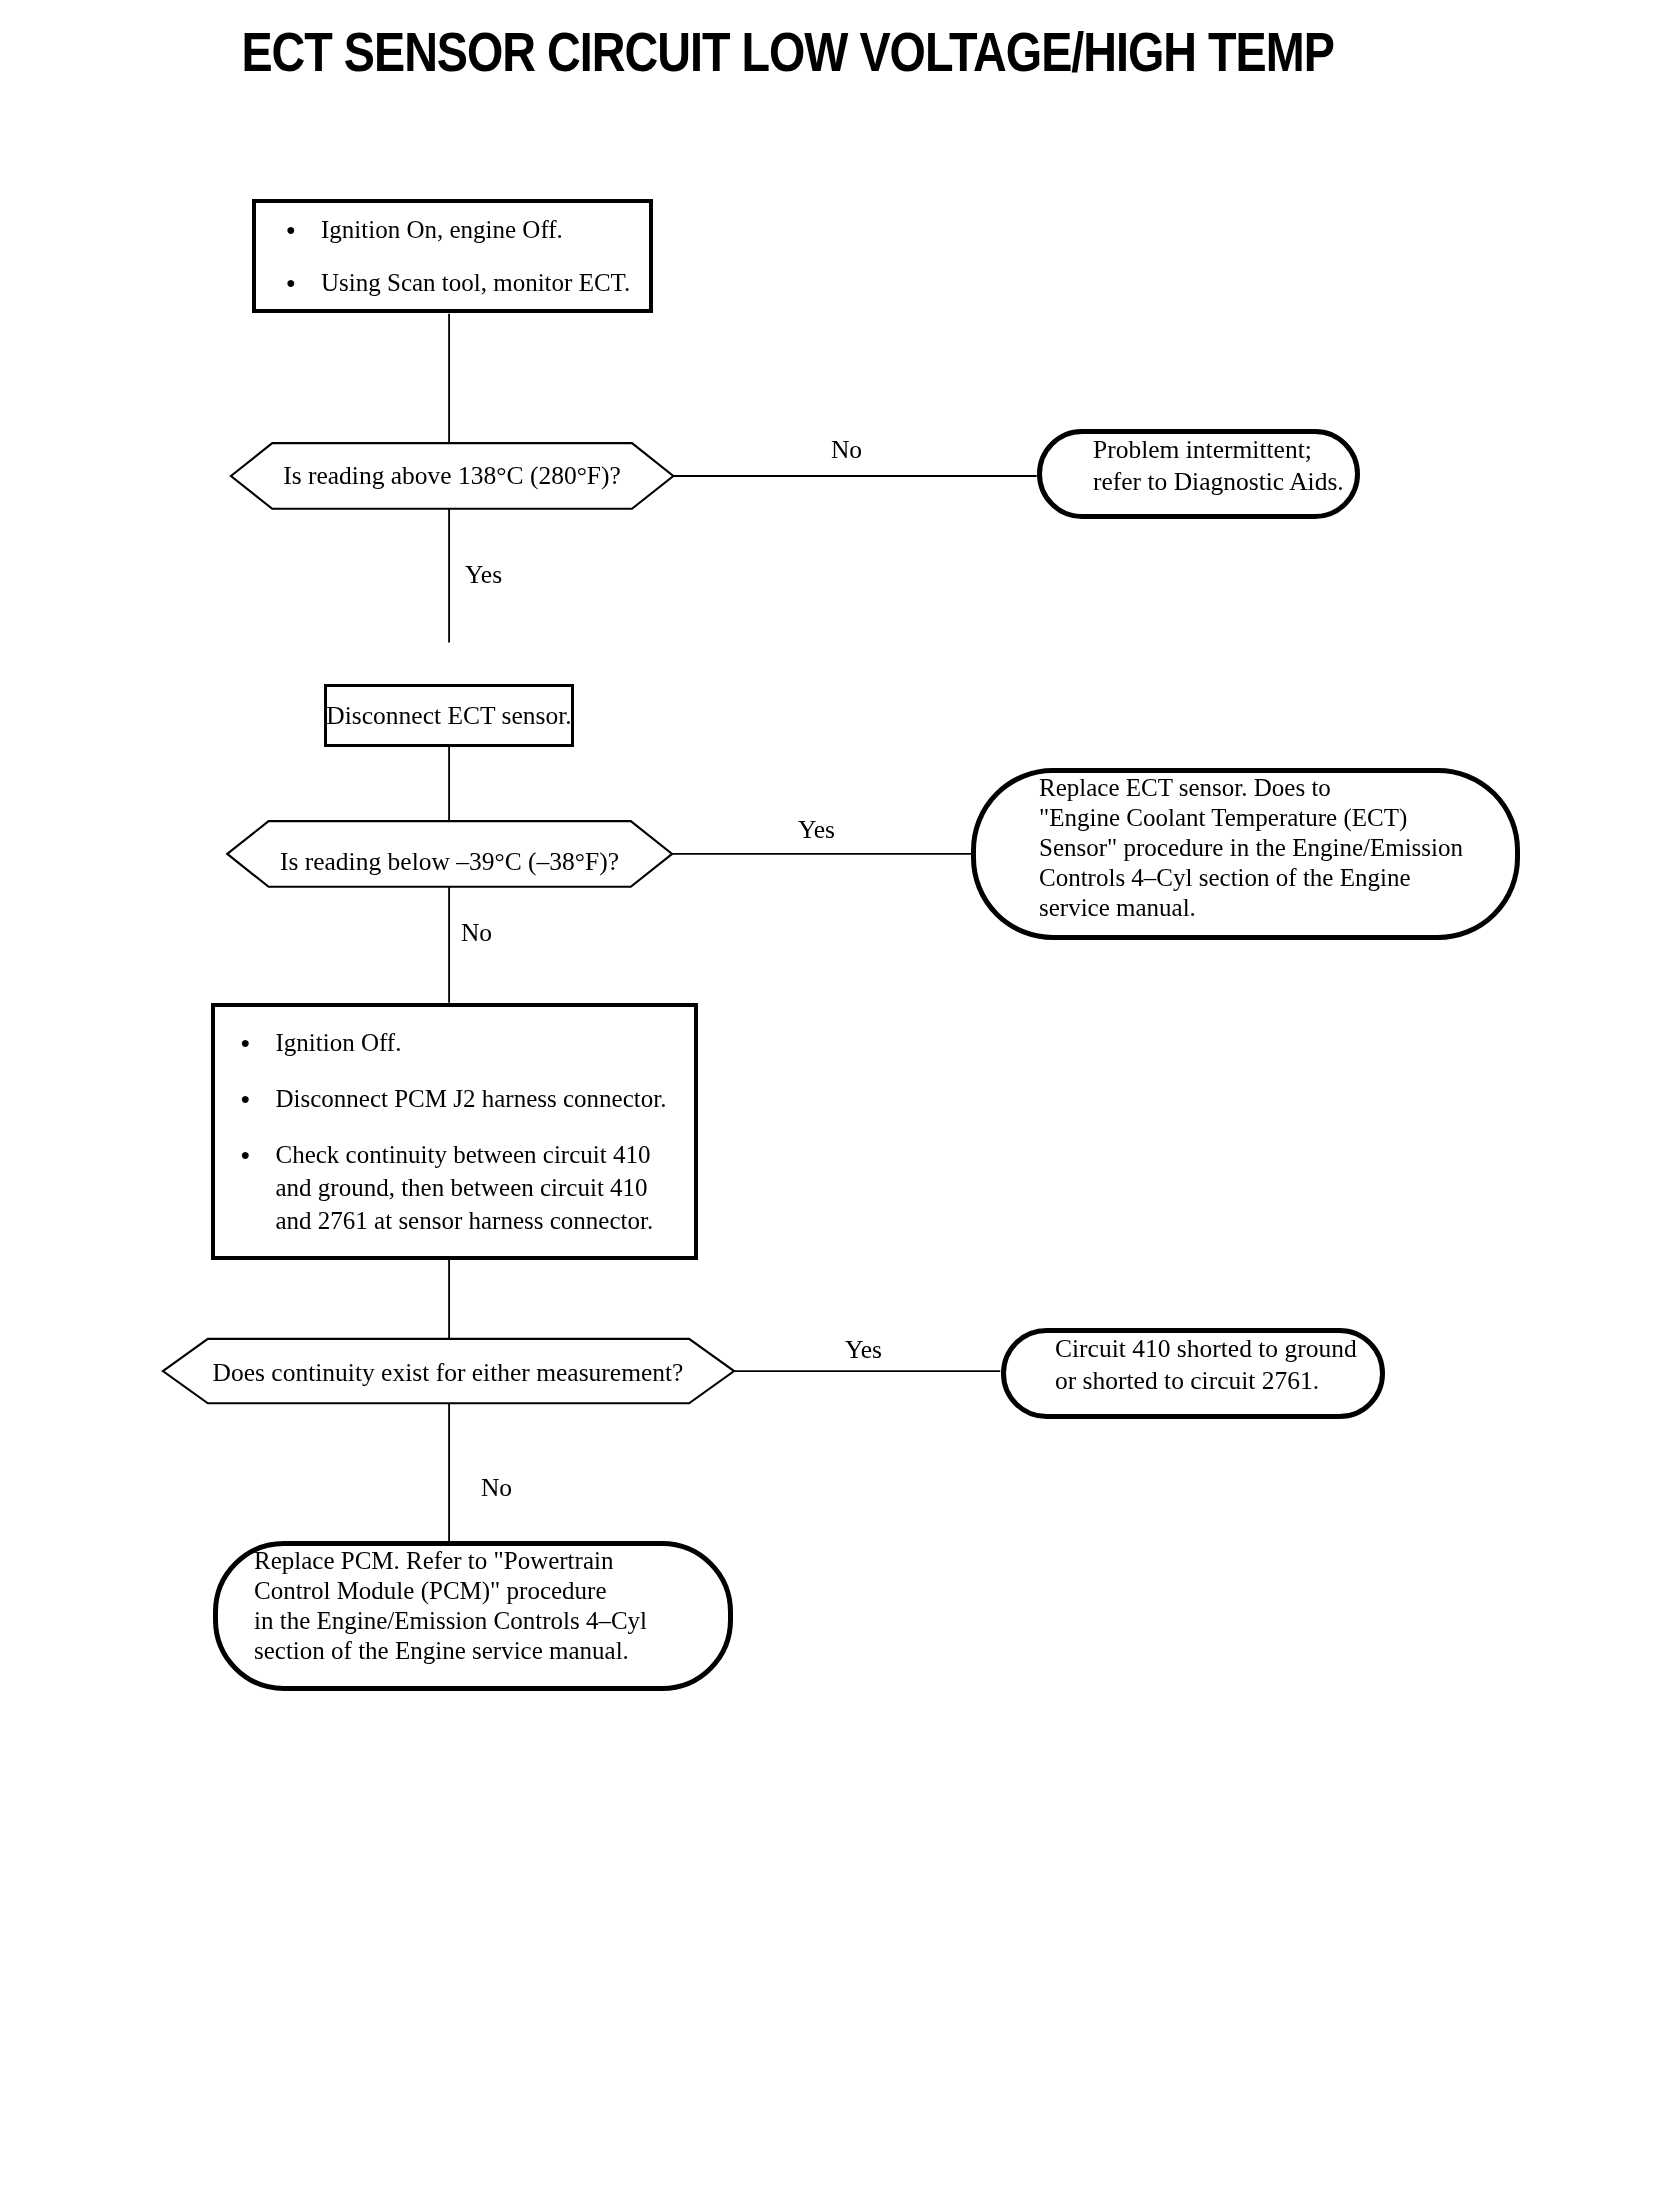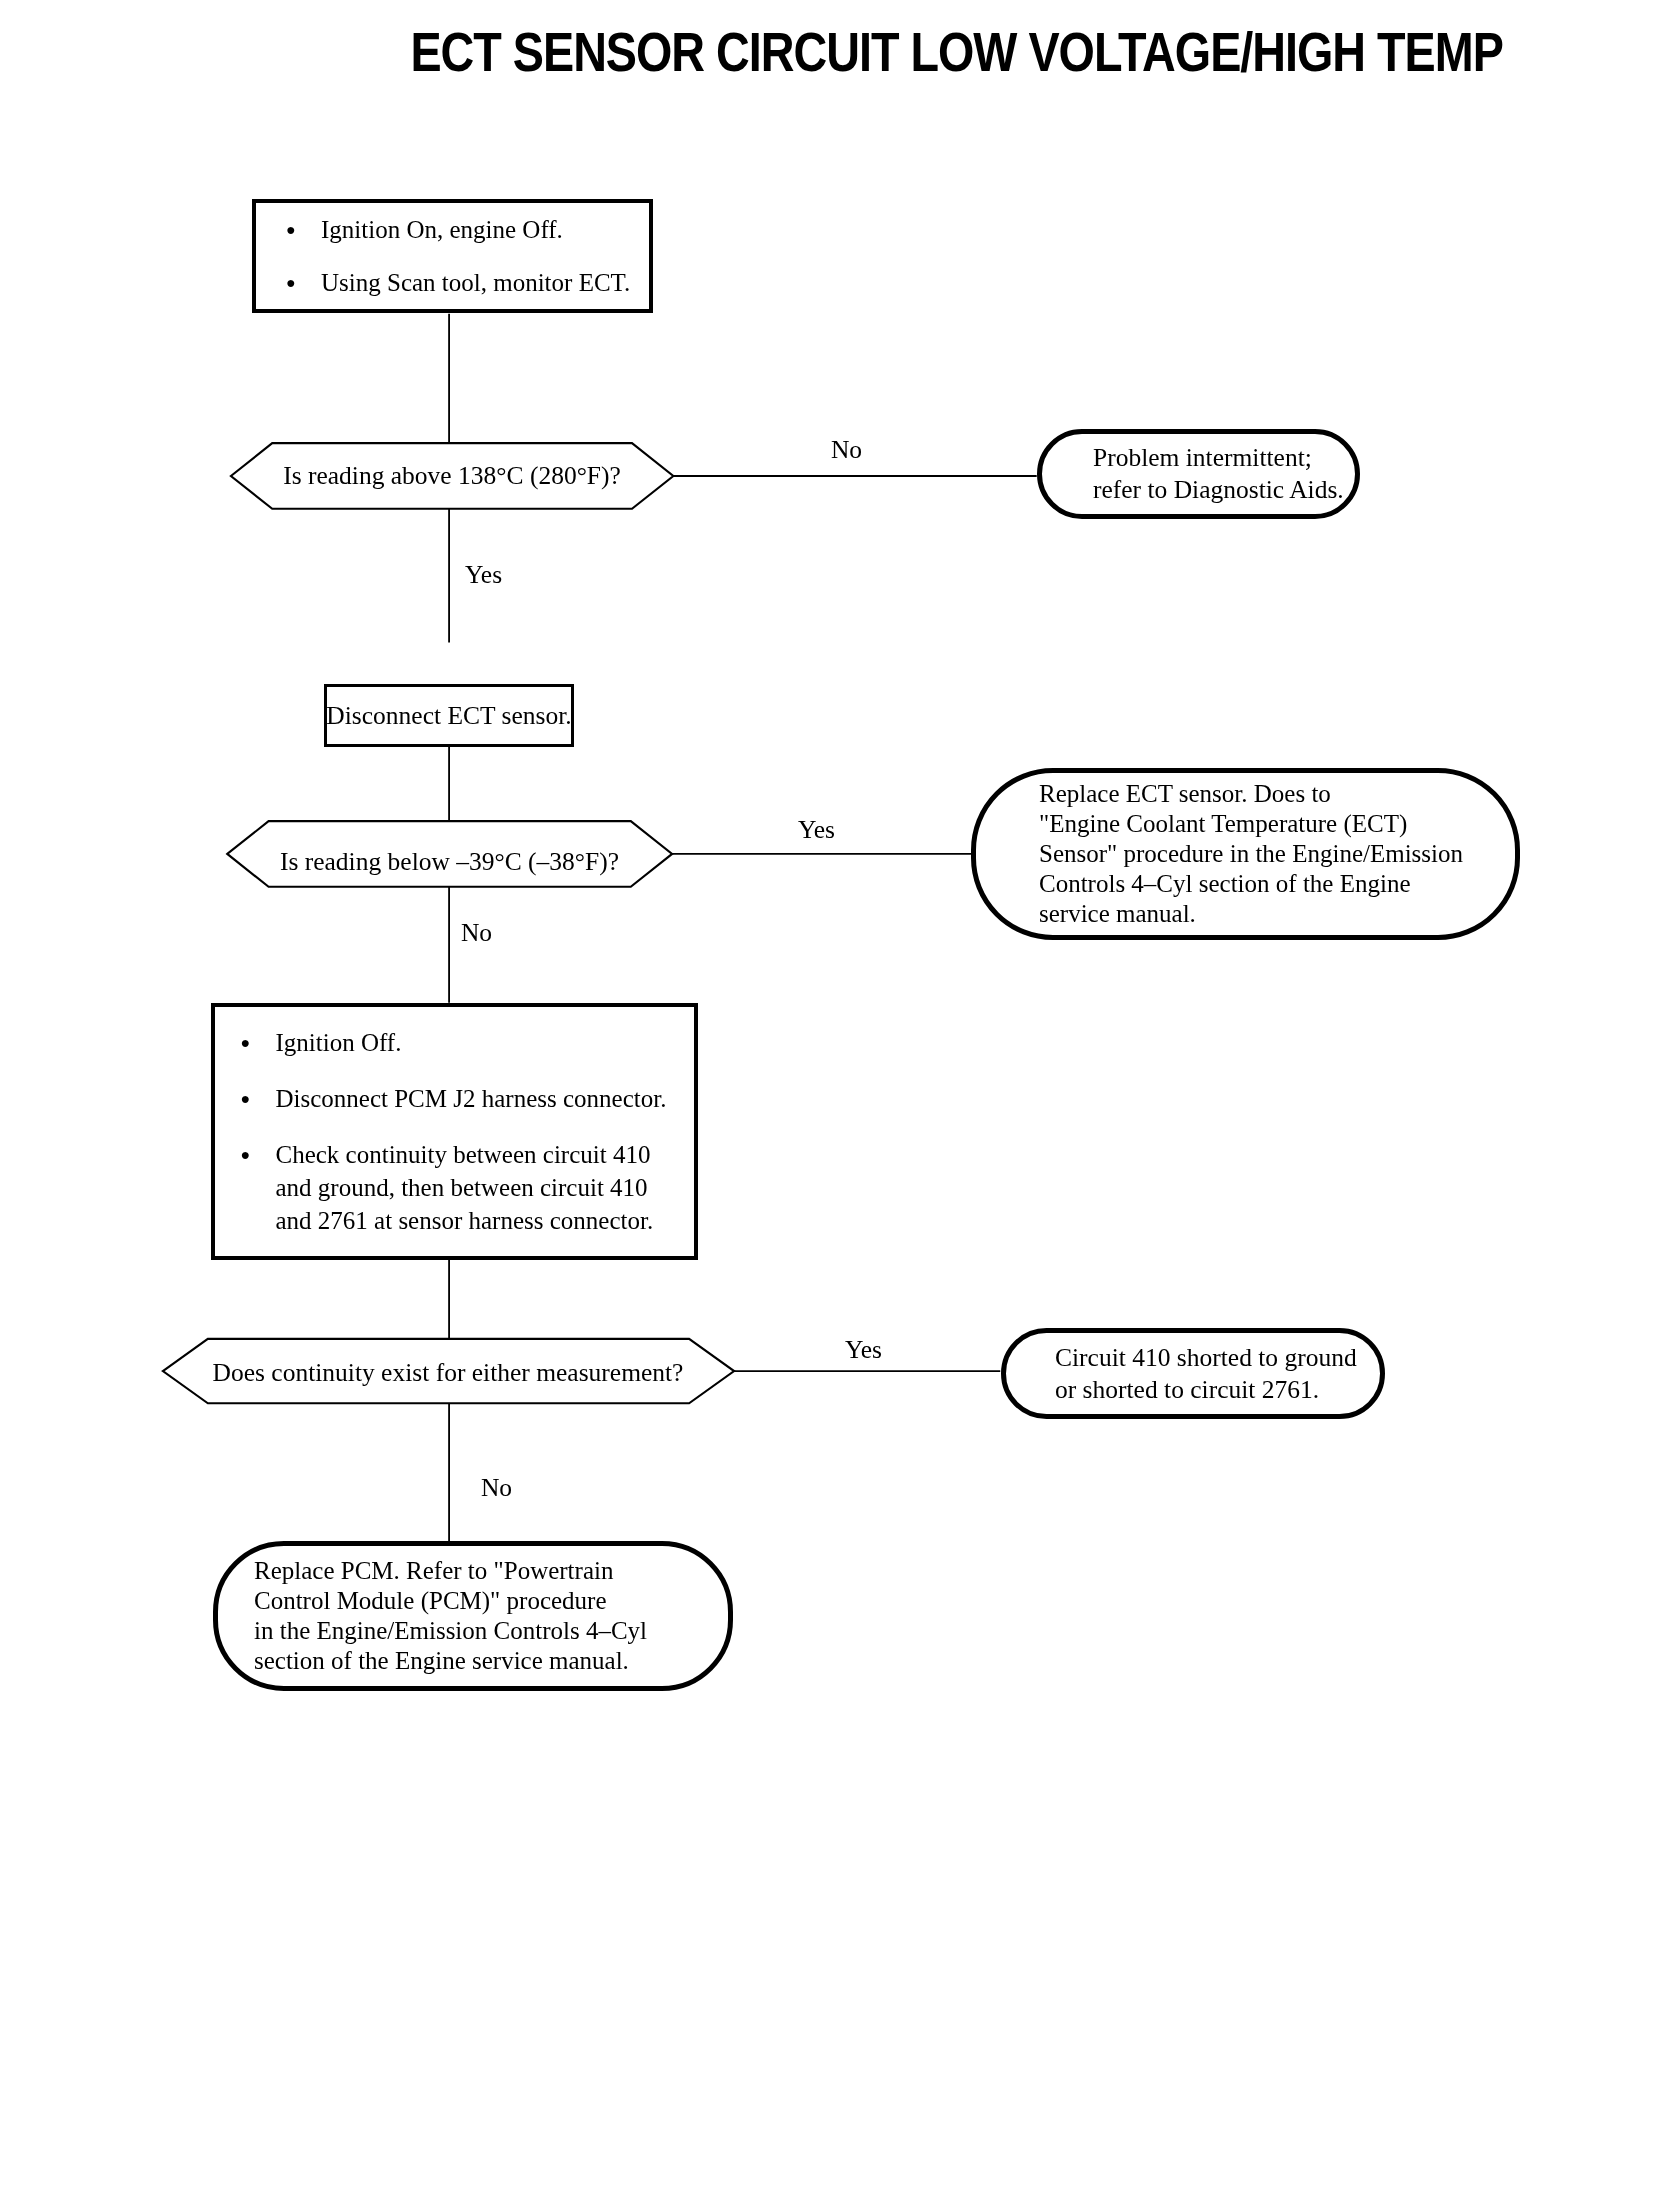--- a/index.html
+++ b/index.html
@@ -4,21 +4,21 @@
 <style>
   html,body { margin:0; padding:0; background:#ffffff; }
   .page {
     position:relative; width:1676px; height:2205px; background:#ffffff;
     font-family:"Liberation Serif", serif; color:#000;
     overflow:hidden;
   }
   .wires { position:absolute; left:0; top:0; width:1676px; height:2205px; }
   .title {
     position:absolute; left:314px; top:18px; width:1116px; height:67px;
-    display:flex; align-items:center; justify-content:flex-start;
+    display:flex; align-items:center; justify-content:flex-end;
   }
   .title-inner {
     font-family:"Liberation Sans", sans-serif; font-weight:bold;
     font-size:55px; letter-spacing:-1.2px; white-space:nowrap;
     transform:scaleX(0.85); transform-origin:center;
   }
   .node { position:absolute; background:#ffffff; box-sizing:border-box; }
   .action  { border:4.3px solid #000; }
   .action-thick { border:4.9px solid #000; }
   .terminal { border:5.5px solid #000; }
@@ -27,21 +27,21 @@
     font-size:25.5px; white-space:nowrap;
   }
   .edge-label {
     position:absolute; font-size:25.5px; width:85px; text-align:center;
     white-space:nowrap;
   }
   .center-text {
     display:flex; align-items:center; justify-content:center;
     font-size:25.5px; white-space:nowrap;
   }
-  .lines-box { display:flex; flex-direction:column; justify-content:center; }
+  .lines-box { display:flex; flex-direction:column; justify-content:flex-start; }
   .t-line { font-size:25px; line-height:30px; white-space:nowrap; }
   .t-line-lg { font-size:25.5px; line-height:32px; white-space:nowrap; }
   .bullets { display:flex; flex-direction:column; justify-content:center; }
   .bullet-item { display:flex; align-items:flex-start; }
   .bullet-glyph { font-size:16px; line-height:33px; width:35px; flex:0 0 35px; }
   .bullet-text { font-size:25px; line-height:33px; white-space:nowrap; }
   .bullet-text.wrap { white-space:pre-line; }
 </style>
 </head>
 <body>

